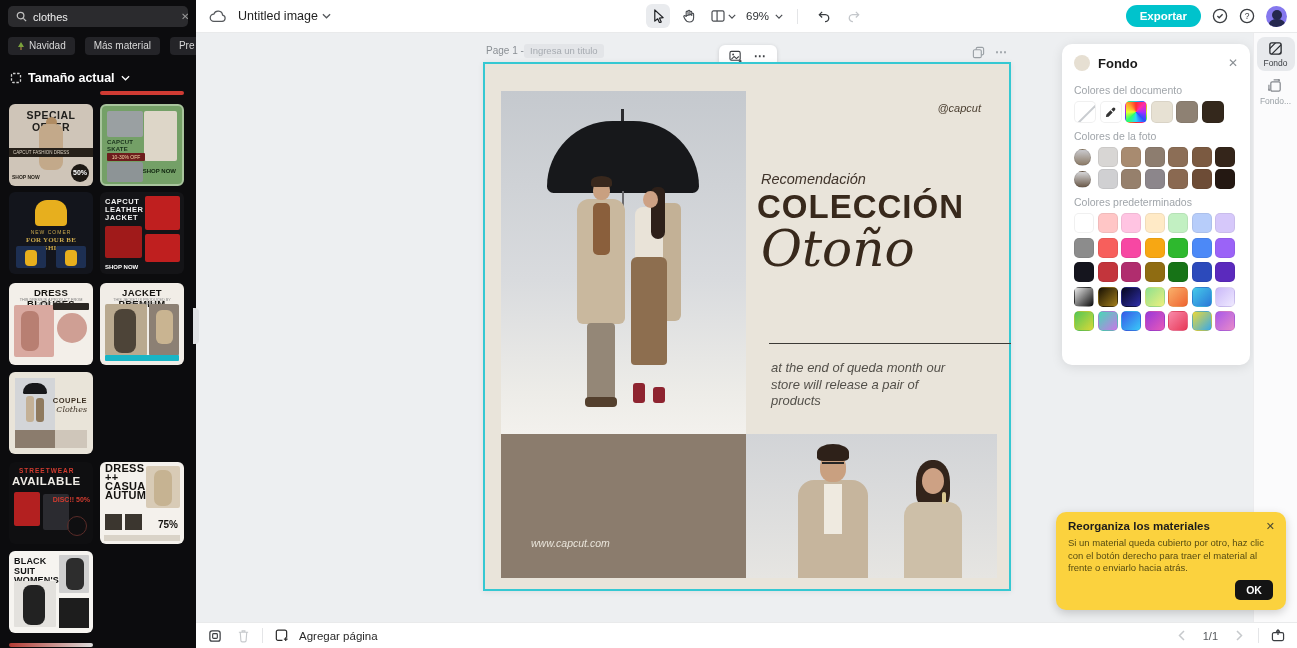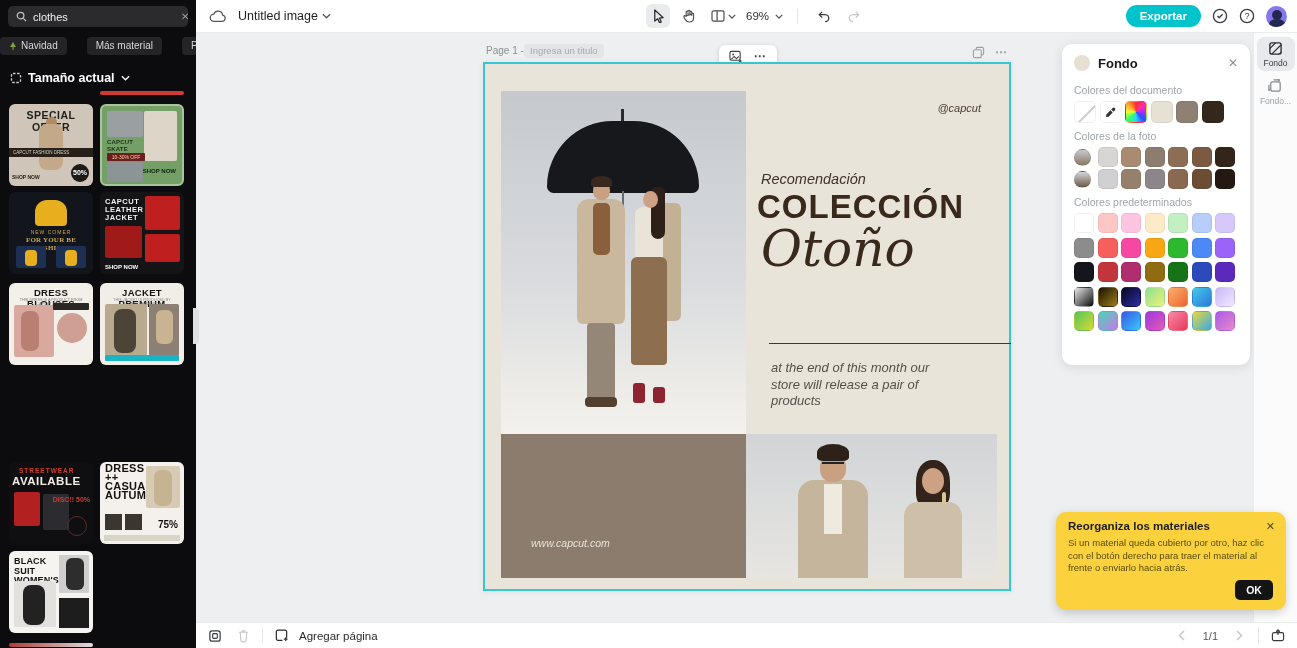--- a/index.html
+++ b/index.html
@@ -4,21 +4,21 @@
 <style>
   *{box-sizing:border-box;margin:0;padding:0}
   html,body{width:1297px;height:648px;overflow:hidden}
   body{position:relative;font-family:"Liberation Sans",sans-serif;background:#edeff1;-webkit-font-smoothing:antialiased}
   svg{display:block}
 
   
   #sidebar{position:absolute;left:0;top:0;width:196px;height:648px;background:#0c0c0e;overflow:hidden}
   #searchbox{position:absolute;left:8px;top:6px;width:180px;height:21px;background:#2b2b2e;border-radius:5px;display:flex;align-items:center;padding:0 8px;color:#bfbfbf}
   #searchbox input{flex:1;background:transparent;border:none;outline:none;color:#f0f0f0;font-size:11px;margin:0 6px;font-family:"Liberation Sans",sans-serif}
-  .tagrow{position:absolute;left:0;top:37px;display:flex;gap:20px;width:200px}
+  .tagrow{position:absolute;left:8px;top:37px;display:flex;gap:10px;width:200px}
   .chip{height:18px;line-height:18px;background:#242428;border-radius:4px;color:#d8d8d8;font-size:10px;padding:0 9px;white-space:nowrap;display:flex;align-items:center;gap:4px}
   .sec-head{position:absolute;left:10px;top:71px;display:flex;align-items:center;gap:6px;color:#fff;font-size:12.5px;font-weight:bold}
   .thumb{position:absolute;width:84px;height:82px;border-radius:6px;overflow:hidden;cursor:pointer}
   .thumb .hl{position:absolute;font-weight:bold;letter-spacing:.2px}
   .c1{left:9px}.c2{left:100px}
   .r1{top:104px}.r2{top:192px}.r3{top:283px}.r4{top:372px}.r5{top:462px}.r6{top:551px}
   
   .t1{background:#cfc5b8}
   .t1 .hl{top:5px;left:4px;right:4px;color:#21201d;font-size:10.5px;text-align:center;letter-spacing:.5px}
   .t1 .fig{position:absolute;left:30px;top:20px;width:24px;height:46px;background:#c3a98a;border-radius:8px}
@@ -284,20 +284,30 @@
   </div>
   <div class="thumb c2 r3 t6">
     <div class="hl">JACKET PREMIUM</div>
     <div class="sub2">THIS JACKET IS PRODUCED BY CAPCUT SHOP</div>
     <div class="pa"></div>
     <div class="fa"></div>
     <div class="pb"></div>
     <div class="fb"></div>
     <div class="bar"></div>
   </div>
+  <div class="thumb c1 r4 t7">
+    <div class="ph"></div>
+    <div class="umb"></div>
+    <div class="fa"></div>
+    <div class="fb"></div>
+    <div class="hl">COUPLE</div>
+    <div class="sub">Clothes</div>
+    <div class="brown"></div>
+    <div class="ph2"></div>
+  </div>
   <div class="thumb c1 r5 t9">
     <div class="pre">STREETWEAR</div>
     <div class="hl">AVAILABLE</div>
     <div class="pa"></div>
     <div class="pb"></div>
     <div class="sub">DISC!! 50%</div>
     <div class="gl"></div>
   </div>
   <div class="thumb c2 r5 t10">
     <div class="hl">DRESS ++ CASUAL AUTUMN</div>
@@ -435,21 +445,21 @@
     <div class="fig-wom-hair"></div>
     <div class="fig-wom-head"></div>
     <div class="fig-wom-shoeA"></div>
     <div class="fig-wom-shoeB"></div>
   </div>
   <div id="handle-txt">@capcut</div>
   <div id="sub-txt">Recomendación</div>
   <div id="serif-txt">Otoño</div>
   <div id="big-txt">COLECCIÓN</div>
   <div id="cv-line"></div>
-  <div id="right-par">at the end of this month our store will release a pair of products</div>
+  <div id="right-par">at the end of queda month our store will release a pair of products</div>
   <div id="brown-box">
     <div id="brown-url">www.capcut.com</div>
   </div>
   <div id="photo2">
     <div class="p2-man-body"></div>
     <div class="p2-man-shirt"></div>
     <div class="p2-man-head"></div>
     <div class="p2-man-hair"></div>
     <div class="p2-man-glasses"></div>
     <div class="p2-wom-hair"></div>

